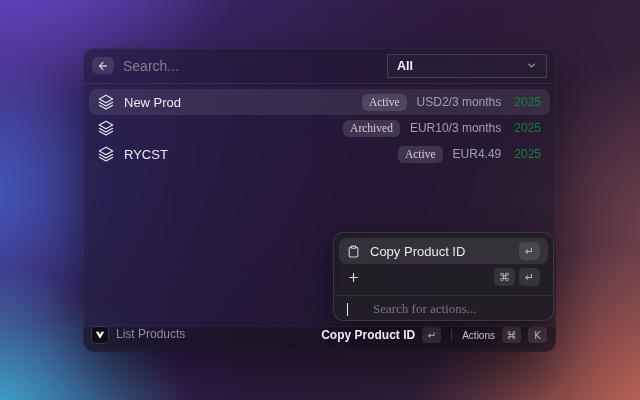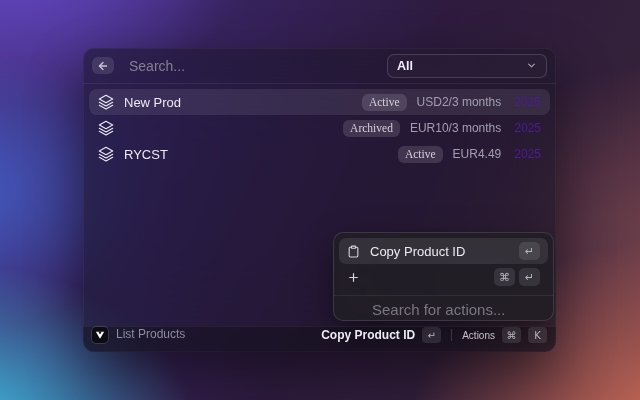--- a/index.html
+++ b/index.html
@@ -38,26 +38,25 @@
     border: none; border-radius: 6px;
     background: rgba(255,255,255,0.11);
     color: #cbc9d6; display: flex; align-items: center; justify-content: center;
     cursor: default;
   }
   .search-input {
     flex: 1; min-width: 0;
     background: transparent; border: none; outline: none;
     color: #e9e7f0; font-size: 14px;
     font-family: "Liberation Sans", "DejaVu Sans", sans-serif;
-    margin-left: 6px;
   }
   .search-input::placeholder { color: #83808f; }
   .dropdown {
     flex: 0 0 auto; width: 160px; height: 24px;
-    border: 1px solid rgba(255,255,255,0.15); border-radius: 7px;
+    border: 1px solid rgba(255,255,255,0.15); border-radius: 1px;
     display: flex; align-items: center; justify-content: space-between;
     padding: 0 9px; background: rgba(255,255,255,0.02);
   }
   .dropdown-label { color: #f0eef6; font-size: 12.5px; font-weight: 700; }
   .dropdown .chev { color: #a09eae; display: flex; }
 
   
   .list { padding: 5px 6px; }
   .row {
     height: 26px; border-radius: 8px;
@@ -67,21 +66,21 @@
   .row.selected { background: rgba(255,255,255,0.085); }
   .row-icon { display: flex; color: #e9e7f0; flex: 0 0 auto; }
   .row-title { font-size: 13px; font-weight: 500; color: #eceaf2; white-space: nowrap; }
   .row-meta { margin-left: auto; display: flex; align-items: center; gap: 10px; }
   .badge {
     background: rgba(255,255,255,0.13); color: #d3d1dd;
     font-size: 11.5px; line-height: 17px; padding: 0 7px;
     border-radius: 6px; white-space: nowrap; font-family: Liberation Serif, serif;
   }
   .meta-text { color: #a2a0af; font-size: 12px; white-space: nowrap; }
-  .meta-year { color: #4c1d95; font-size: 12px; margin-left: 3px; }
+  .meta-year { color: #15803d; font-size: 12px; margin-left: 3px; }
 
   
   .popup {
     position: absolute; left: 250px; top: 184px; width: 221px; height: 89px;
     border-radius: 10px;
     background: rgba(34,31,37,0.88);
     backdrop-filter: blur(30px);
     -webkit-backdrop-filter: blur(30px);
     border: 0.5px solid rgba(255,255,255,0.12);
     box-shadow: 0 12px 34px rgba(0,0,0,0.45);
@@ -100,22 +99,22 @@
     border-radius: 5px; background: rgba(255,255,255,0.10);
     color: #b7b5c3; font-size: 11px;
     display: flex; align-items: center; justify-content: center;
     font-family: "DejaVu Sans", sans-serif;
   }
   .popup-divider { border-top: 1px solid rgba(255,255,255,0.08); margin-top: 5px; }
   .popup-search { display: flex; align-items: center; height: 26px; padding: 0 13px; }
   .caret { width: 1px; height: 13px; background: #e6e4ee; margin-right: 1px; }
   .popup-search input {
     flex: 1; background: transparent; border: none; outline: none;
-    color: #dedce6; font-size: 15px;
-    font-family: Liberation Sans, sans-serif;
+    color: #dedce6; font-size: 13px;
+    font-family: Liberation Serif, serif;
     padding-left: 24px;
   }
   .popup-search input::placeholder { color: #7a7884; }
 
   
   .footer {
     position: absolute; left: 0; right: 0; bottom: 0; height: 26px;
     background: rgba(8,10,13,0.32);
     border-top: 1px solid rgba(255,255,255,0.06);
     display: flex; align-items: flex-start; padding: 0 9px; gap: 8px;

